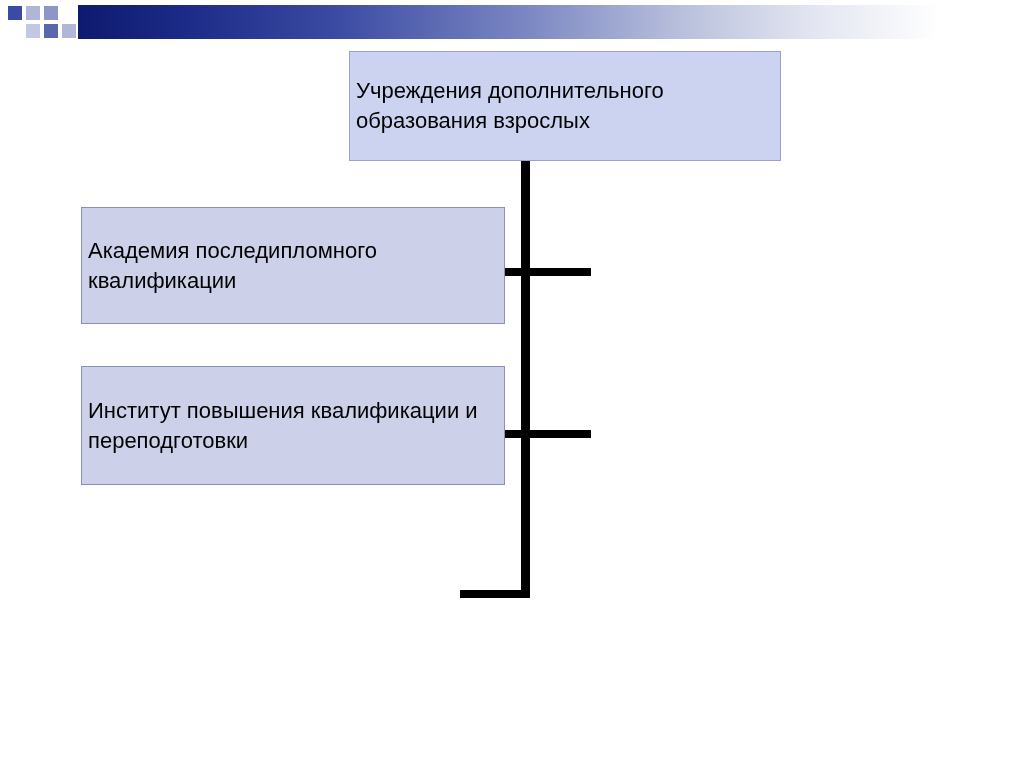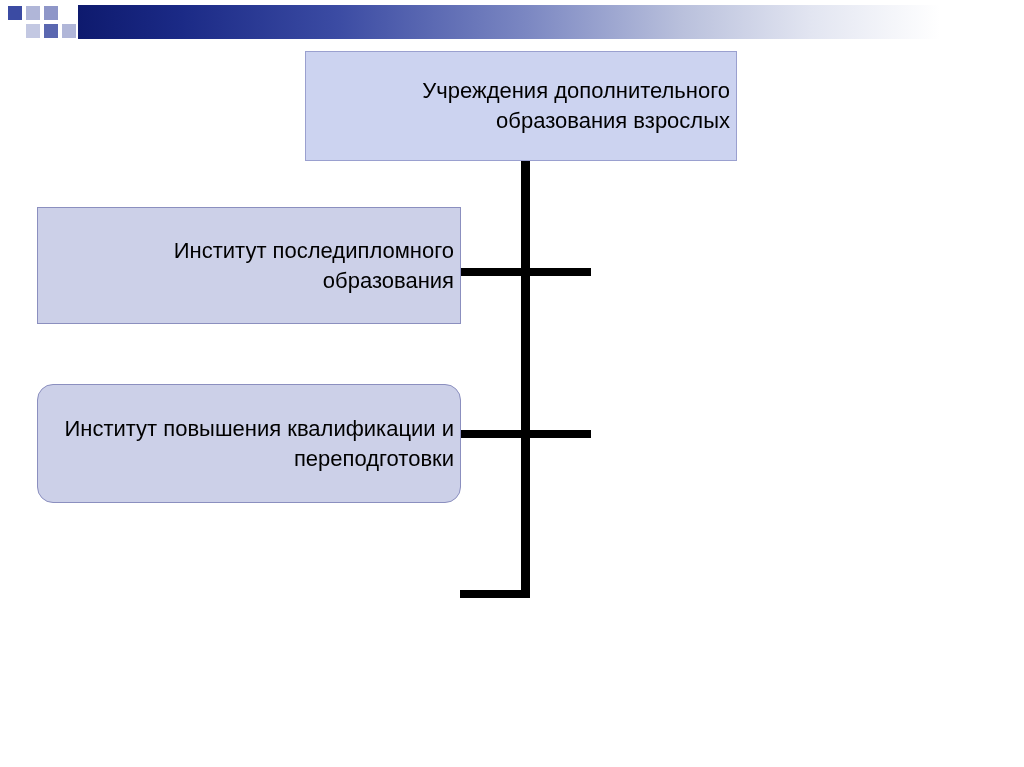--- a/index.html
+++ b/index.html
@@ -40,25 +40,26 @@
 
   
   .node {
     position: absolute;
     box-sizing: border-box;
     background: #ccd0e8;
     border: 1px solid #8b8fbf;
     display: flex;
     align-items: center;
     justify-content: center;
-    text-align: right;
+    text-align: left;
     color: #000000;
     font-size: 22px;
     line-height: 30px;
     padding: 4px 6px;
+    margin-left: 44px;
   }
   .node.top {
     background: #ccd3f0;
     border: 1px solid #9aa0cf;
   }
 
   
   .line {
     position: absolute;
     background: #000000;
@@ -86,23 +87,23 @@
   <div class="line" style="left:458px; top:430px; width:68px; height:8px;"></div>
   <div class="line" style="left:525px; top:430px; width:66px; height:8px;"></div>
 
   <div class="line" style="left:460px; top:590px; width:68px; height:8px;"></div>
 
   <div class="node top" style="left:305px; top:51px; width:432px; height:110px;">
     <span>Учреждения дополнительного образования взрослых</span>
   </div>
 
   <div class="node" style="left:37px; top:207px; width:424px; height:117px;">
-    <span>Институт последипломного образования</span>
+    <span>Академия последипломного квалификации</span>
   </div>
 
 
-  <div class="node" style="left:37px; top:384px; width:424px; height:119px;border-radius:16px;">
+  <div class="node" style="left:37px; top:366px; width:424px; height:119px;">
     <span>Институт повышения квалификации и переподготовки</span>
   </div>
 
 
 
 </div>
 
 </body></html>

